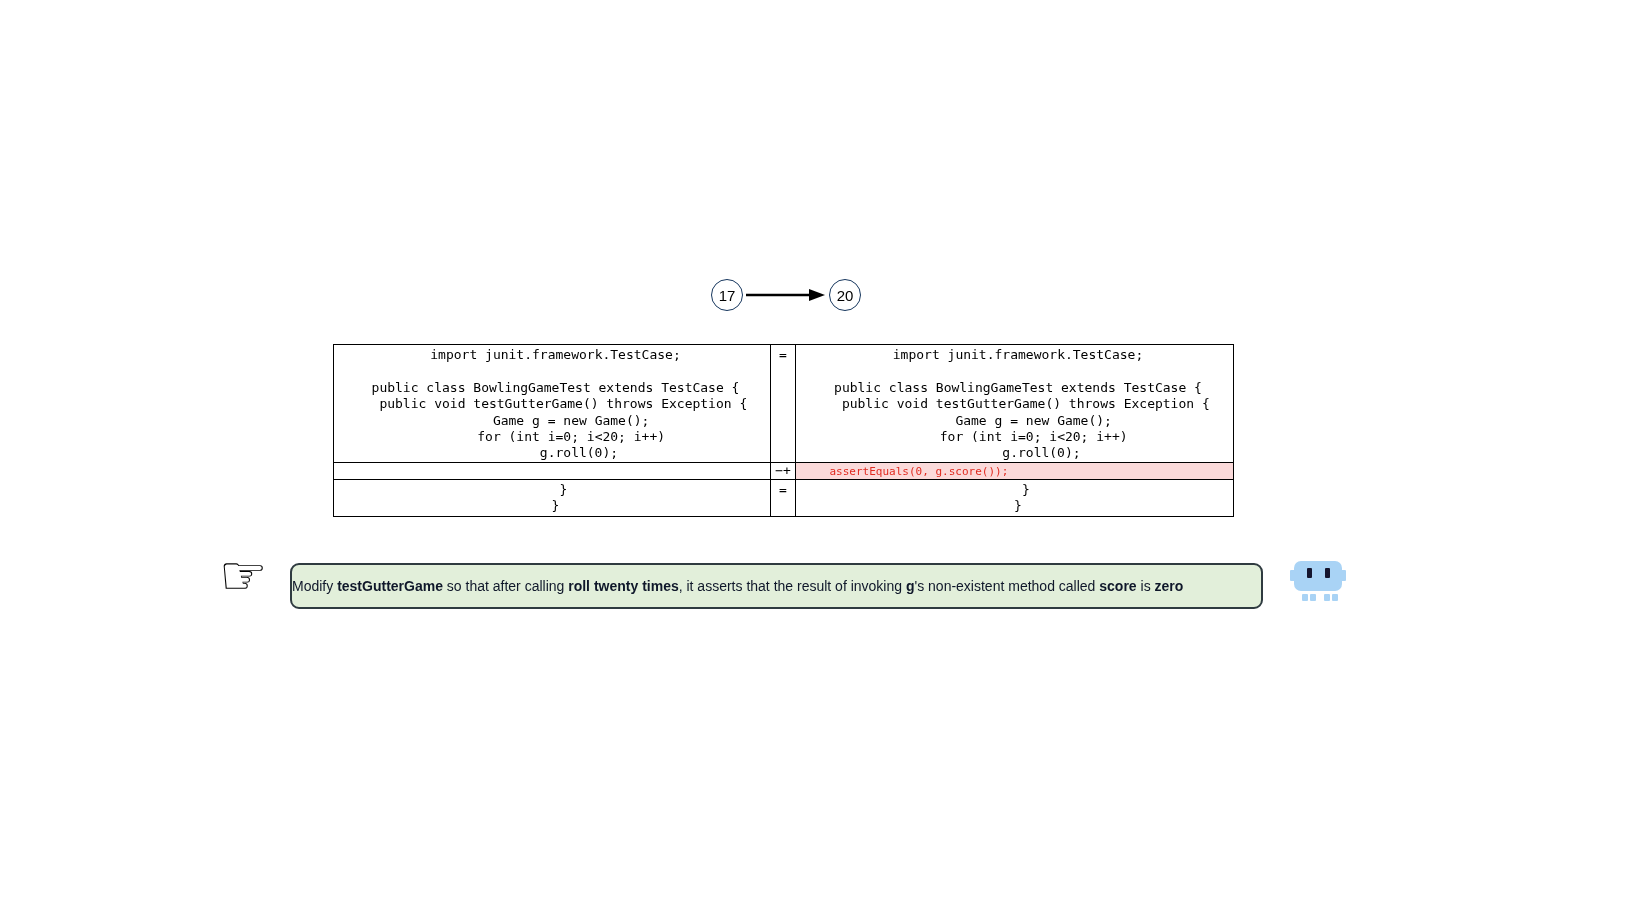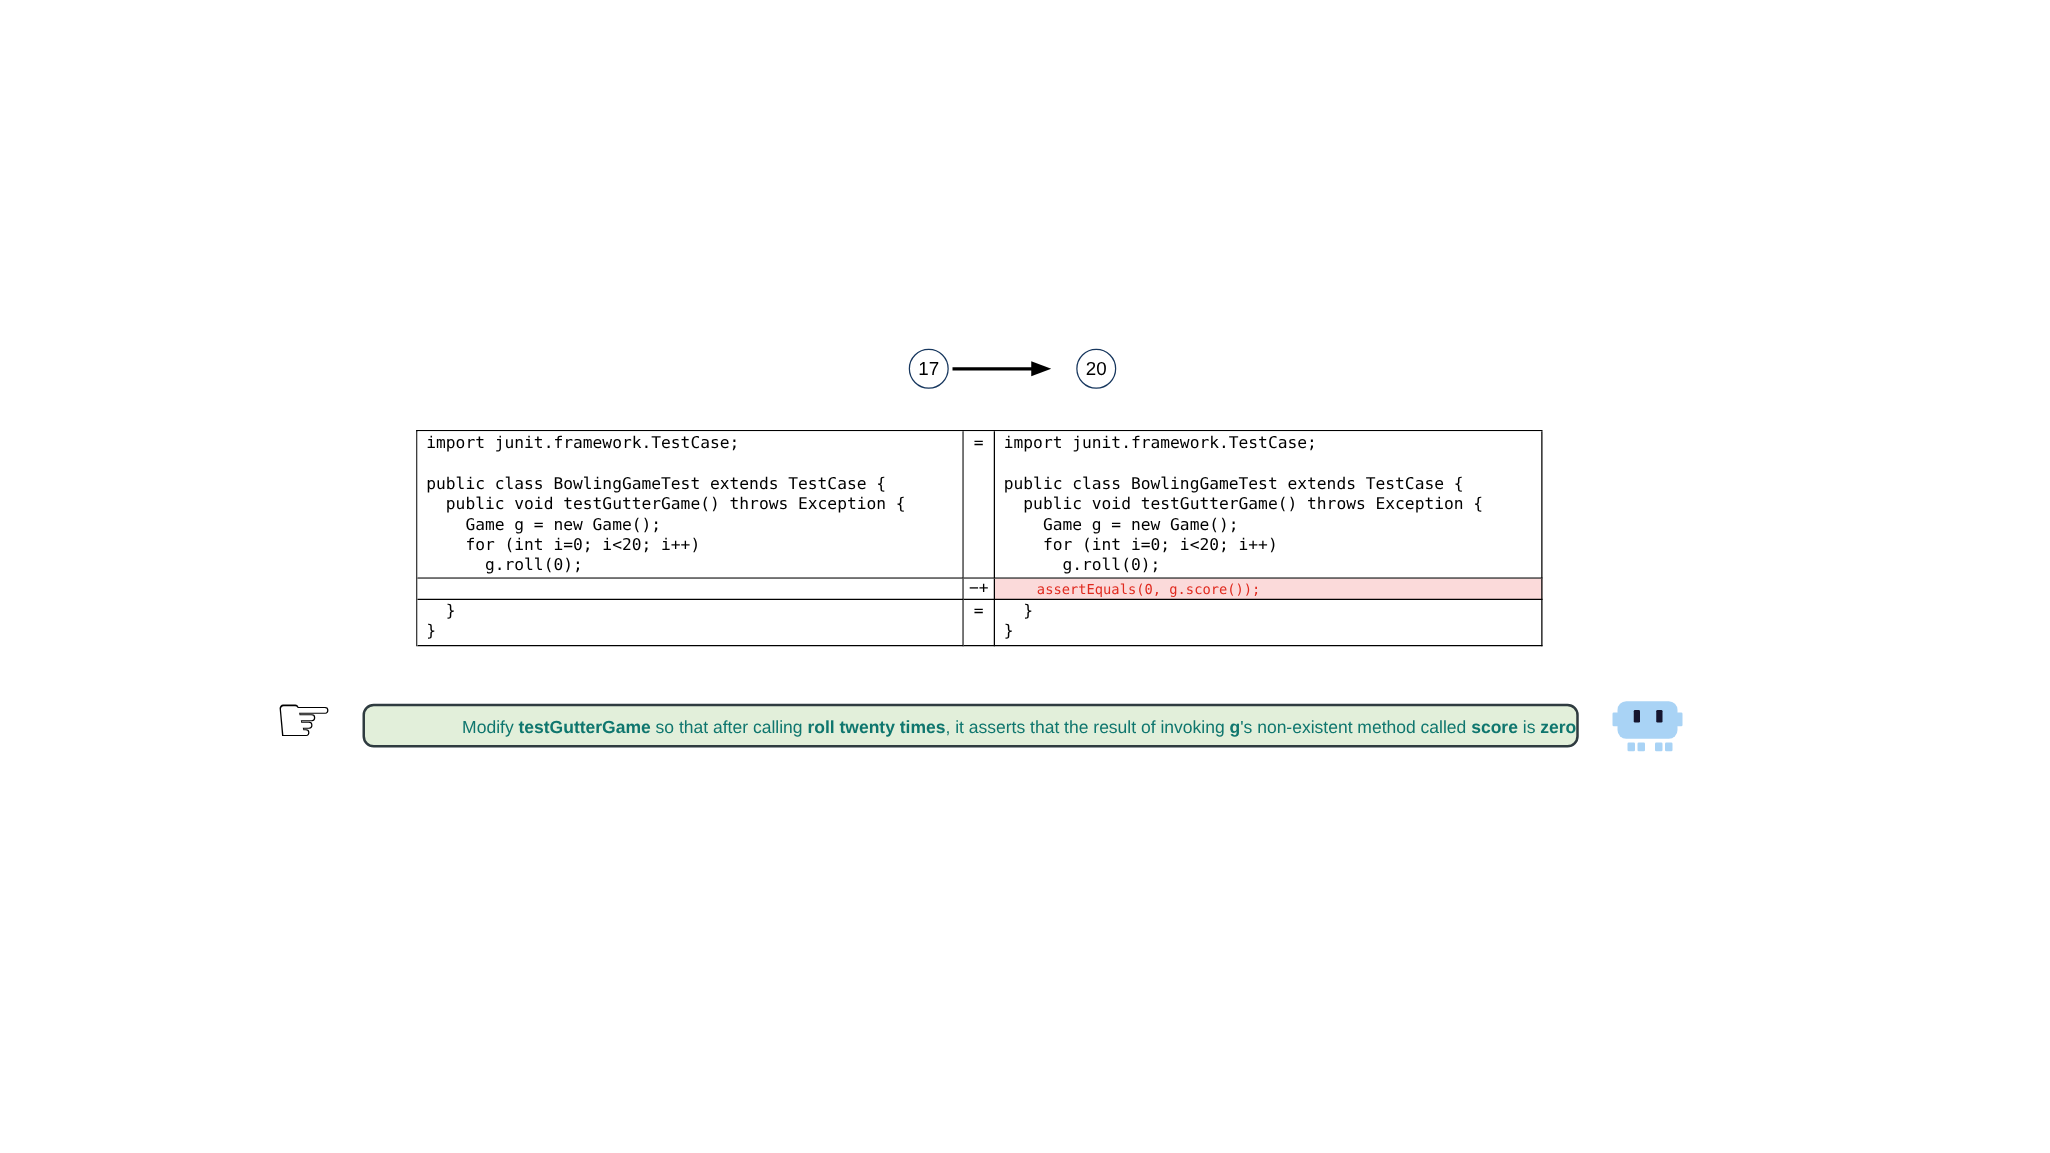--- a/index.html
+++ b/index.html
@@ -7,50 +7,50 @@
     position:relative; width:1640px; height:922px; background:#ffffff;
     overflow:hidden; font-family:"DejaVu Sans Mono", monospace; color:#000;
   }
 
   
   .transition { position:absolute; left:711px; top:279px; display:flex; align-items:center; }
   .ver-circle {
     width:32px; height:32px; box-sizing:border-box; background:#fff;
     border:1.7px solid var(--circle-border,#17375e); border-radius:50%;
     display:flex; align-items:center; justify-content:center;
-    font-family:"Liberation Sans", sans-serif; font-size:15px; color:#000;margin-left:16px;
+    font-family:"Liberation Sans", sans-serif; font-size:15px; color:#000;
   }
   .arrow-wrap { width:82px; height:14px; margin:0 2px; display:flex; align-items:center; }
 
   
   .diff {
     position:absolute; left:333px; top:344px; width:900px;
     display:grid; grid-template-columns:437px 25px 438px; grid-template-rows:118px 17px auto;
     border-top:1.2px solid #000; border-left:1.2px solid #000;
   }
   .cell { border-right:1.2px solid #000; border-bottom:1.2px solid #000; box-sizing:border-box; overflow:hidden; background:#fff; }
-  .code { padding:2px 0 1px 7px; font-size:13px; line-height:16.4px; white-space:pre; }
+  .code { padding:2px 0 1px 7px; font-size:13px; line-height:16.4px; white-space:pre;text-align:center; }
   .marker { text-align:center; font-size:13px; line-height:15px; padding-top:2px; }
   .marker-mid { line-height:14px; padding-top:1px; }
   .changed-left { background:#fff; }
   .changed-right {
     background:var(--changed-bg,#fbdada); color:var(--changed-text,#e02b20);
     font-size:11px; line-height:15px; padding:1px 0 0 7px; white-space:pre;
   }
 
   
   .hand {
     position:absolute; left:219px; top:549px; font-family:"DejaVu Sans", sans-serif;
     font-size:54px; line-height:1; color:#000;
   }
   .instruction-box {
-    position:absolute; left:290px; top:563px; width:973px; height:35px; box-sizing:border-box;
+    position:absolute; left:290px; top:563px; width:973px; height:46px; box-sizing:border-box;
     background:var(--box-bg,#e2efda); border:2px solid var(--box-border,#2f3b40); border-radius:9px;
-    display:flex; align-items:center; justify-content:flex-end;
-    font-family:"Liberation Sans", sans-serif; font-size:14px; white-space:nowrap; color:#0f766e;
+    display:flex; align-items:center; justify-content:flex-start;
+    font-family:"Liberation Sans", sans-serif; font-size:14px; white-space:nowrap; color:#0f172a;
   }
   .instruction-box b { font-weight:bold; }
 
   
   .robot { position:absolute; left:1290px; top:556px; width:56px; height:50px; }
   .robot-head { position:absolute; left:4px; top:5px; width:48px; height:30px; background:var(--robot-blue,#a9d3f5); border-radius:7px; }
   .robot-ear { position:absolute; top:14px; width:5px; height:11px; background:var(--robot-blue,#a9d3f5); border-radius:1px; }
   .robot-ear.left { left:0; } .robot-ear.right { right:0; }
   .robot-eye { position:absolute; top:7px; width:5px; height:10px; background:#15152e; border-radius:1px; }
   .robot-eye.left { left:13px; } .robot-eye.right { left:31px; }

